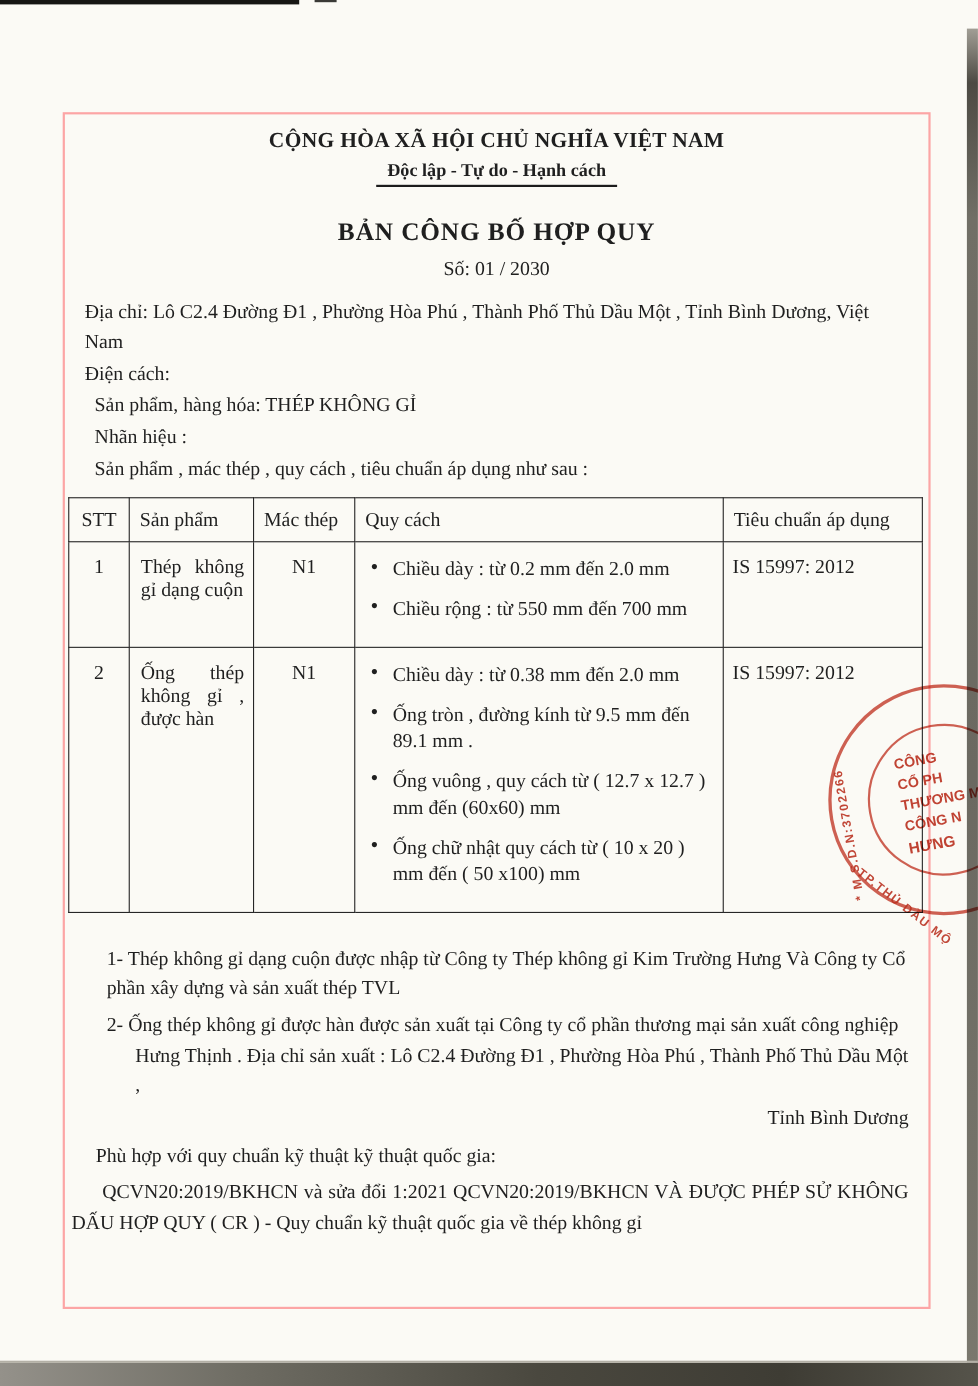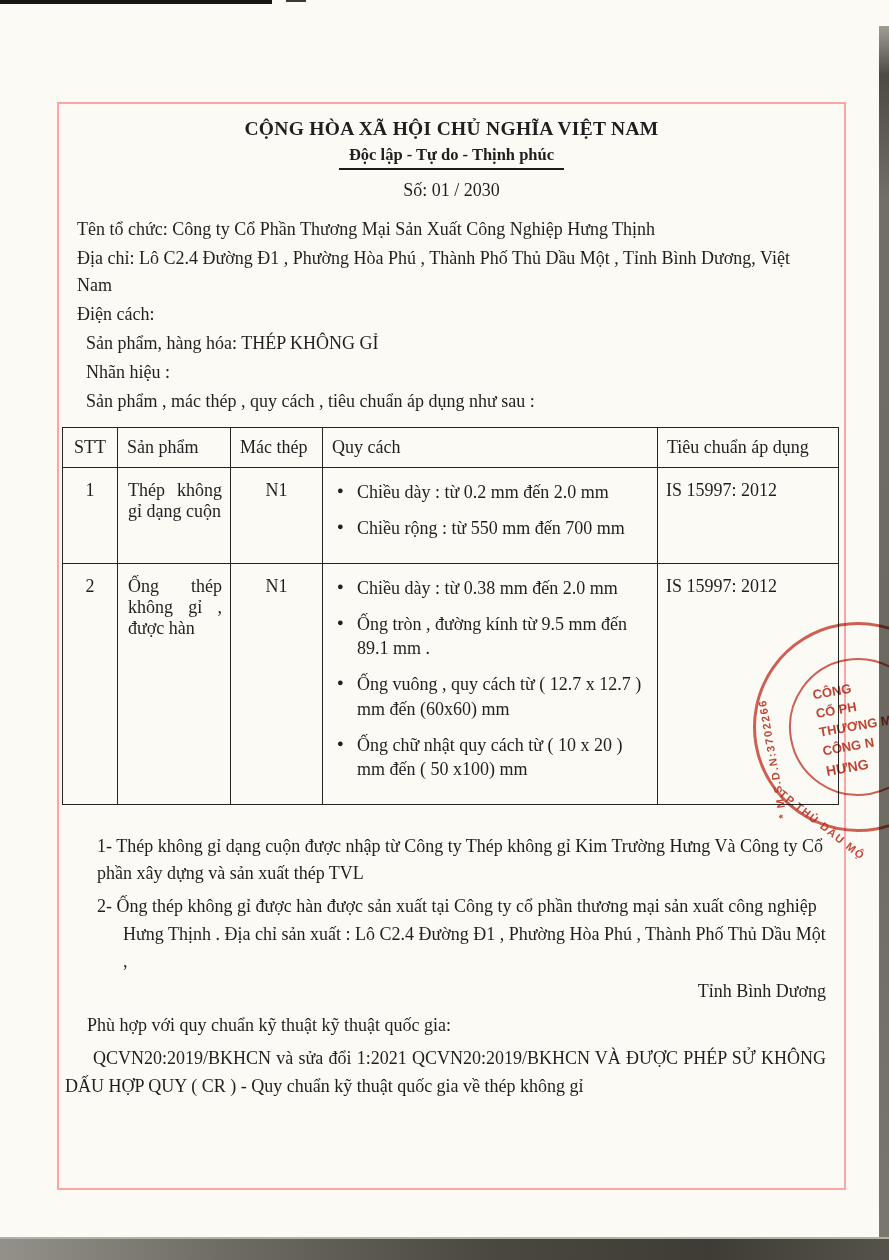--- a/index.html
+++ b/index.html
@@ -93,26 +93,26 @@
 
 <div class="art-top-line"></div>
 <div class="art-top-line2"></div>
 <div class="art-right-strip"></div>
 <div class="art-bottom"></div>
 
 <div class="frame">
 
   <div class="center">
     <div class="national">CỘNG HÒA XÃ HỘI CHỦ NGHĨA VIỆT NAM</div>
-    <div><span class="motto">Độc lập - Tự do - Thịnh phúc</span></div>
+    <div><span class="motto">Độc lập - Tự do - Hạnh cách</span></div>
+    <div class="doc-title">BẢN CÔNG BỐ HỢP QUY</div>
     <div class="doc-number">Số: 01 / 2030</div>
   </div>
 
   <div class="paras">
-    <div class="para">Tên tổ chức: Công ty Cổ Phần Thương Mại Sản Xuất Công Nghiệp Hưng Thịnh</div>
     <div class="para">Địa chỉ: Lô C2.4 Đường Đ1 , Phường Hòa Phú , Thành Phố Thủ Dầu Một , Tỉnh Bình Dương, Việt Nam</div>
     <div class="para">Điện cách:</div>
     <div class="para indent"><span>Sản phẩm, hàng hóa: </span><span class="bold">THÉP KHÔNG GỈ</span></div>
     <div class="para indent">Nhãn hiệu :</div>
     <div class="para indent">Sản phẩm , mác thép , quy cách , tiêu chuẩn áp dụng như sau :</div>
   </div>
 
   <table class="spec-table">
     <colgroup>
       <col style="width:55px">

